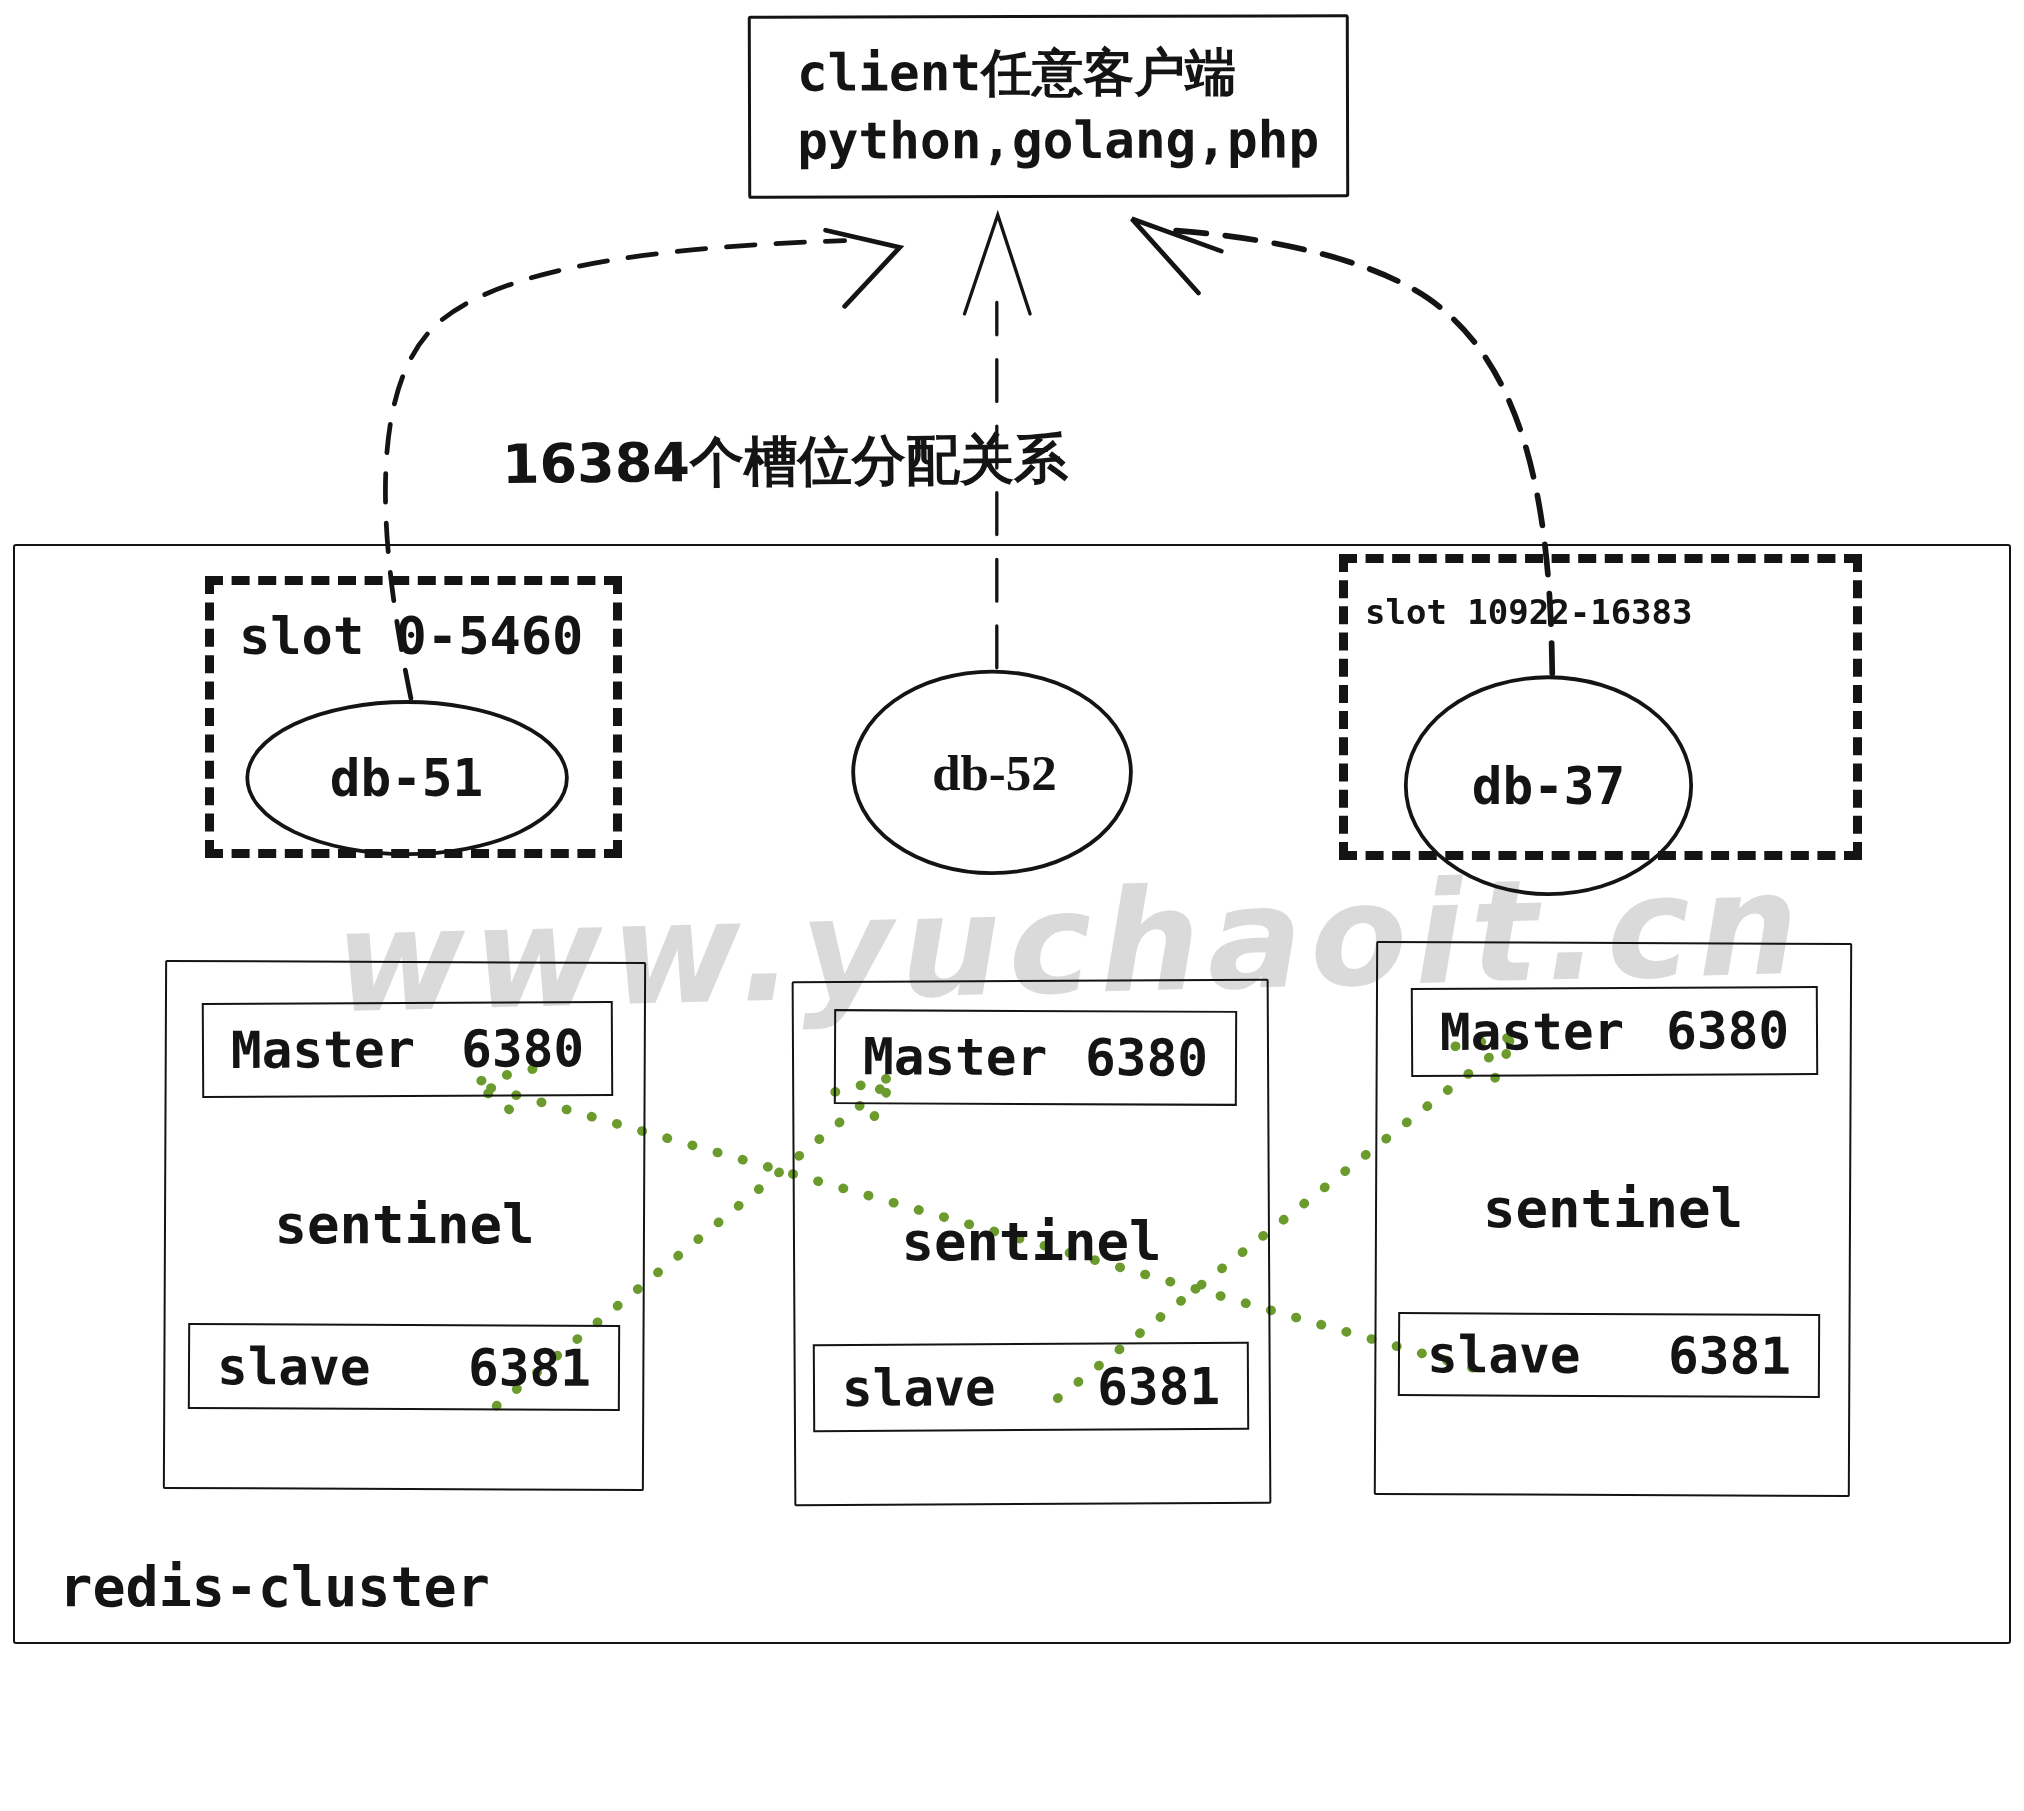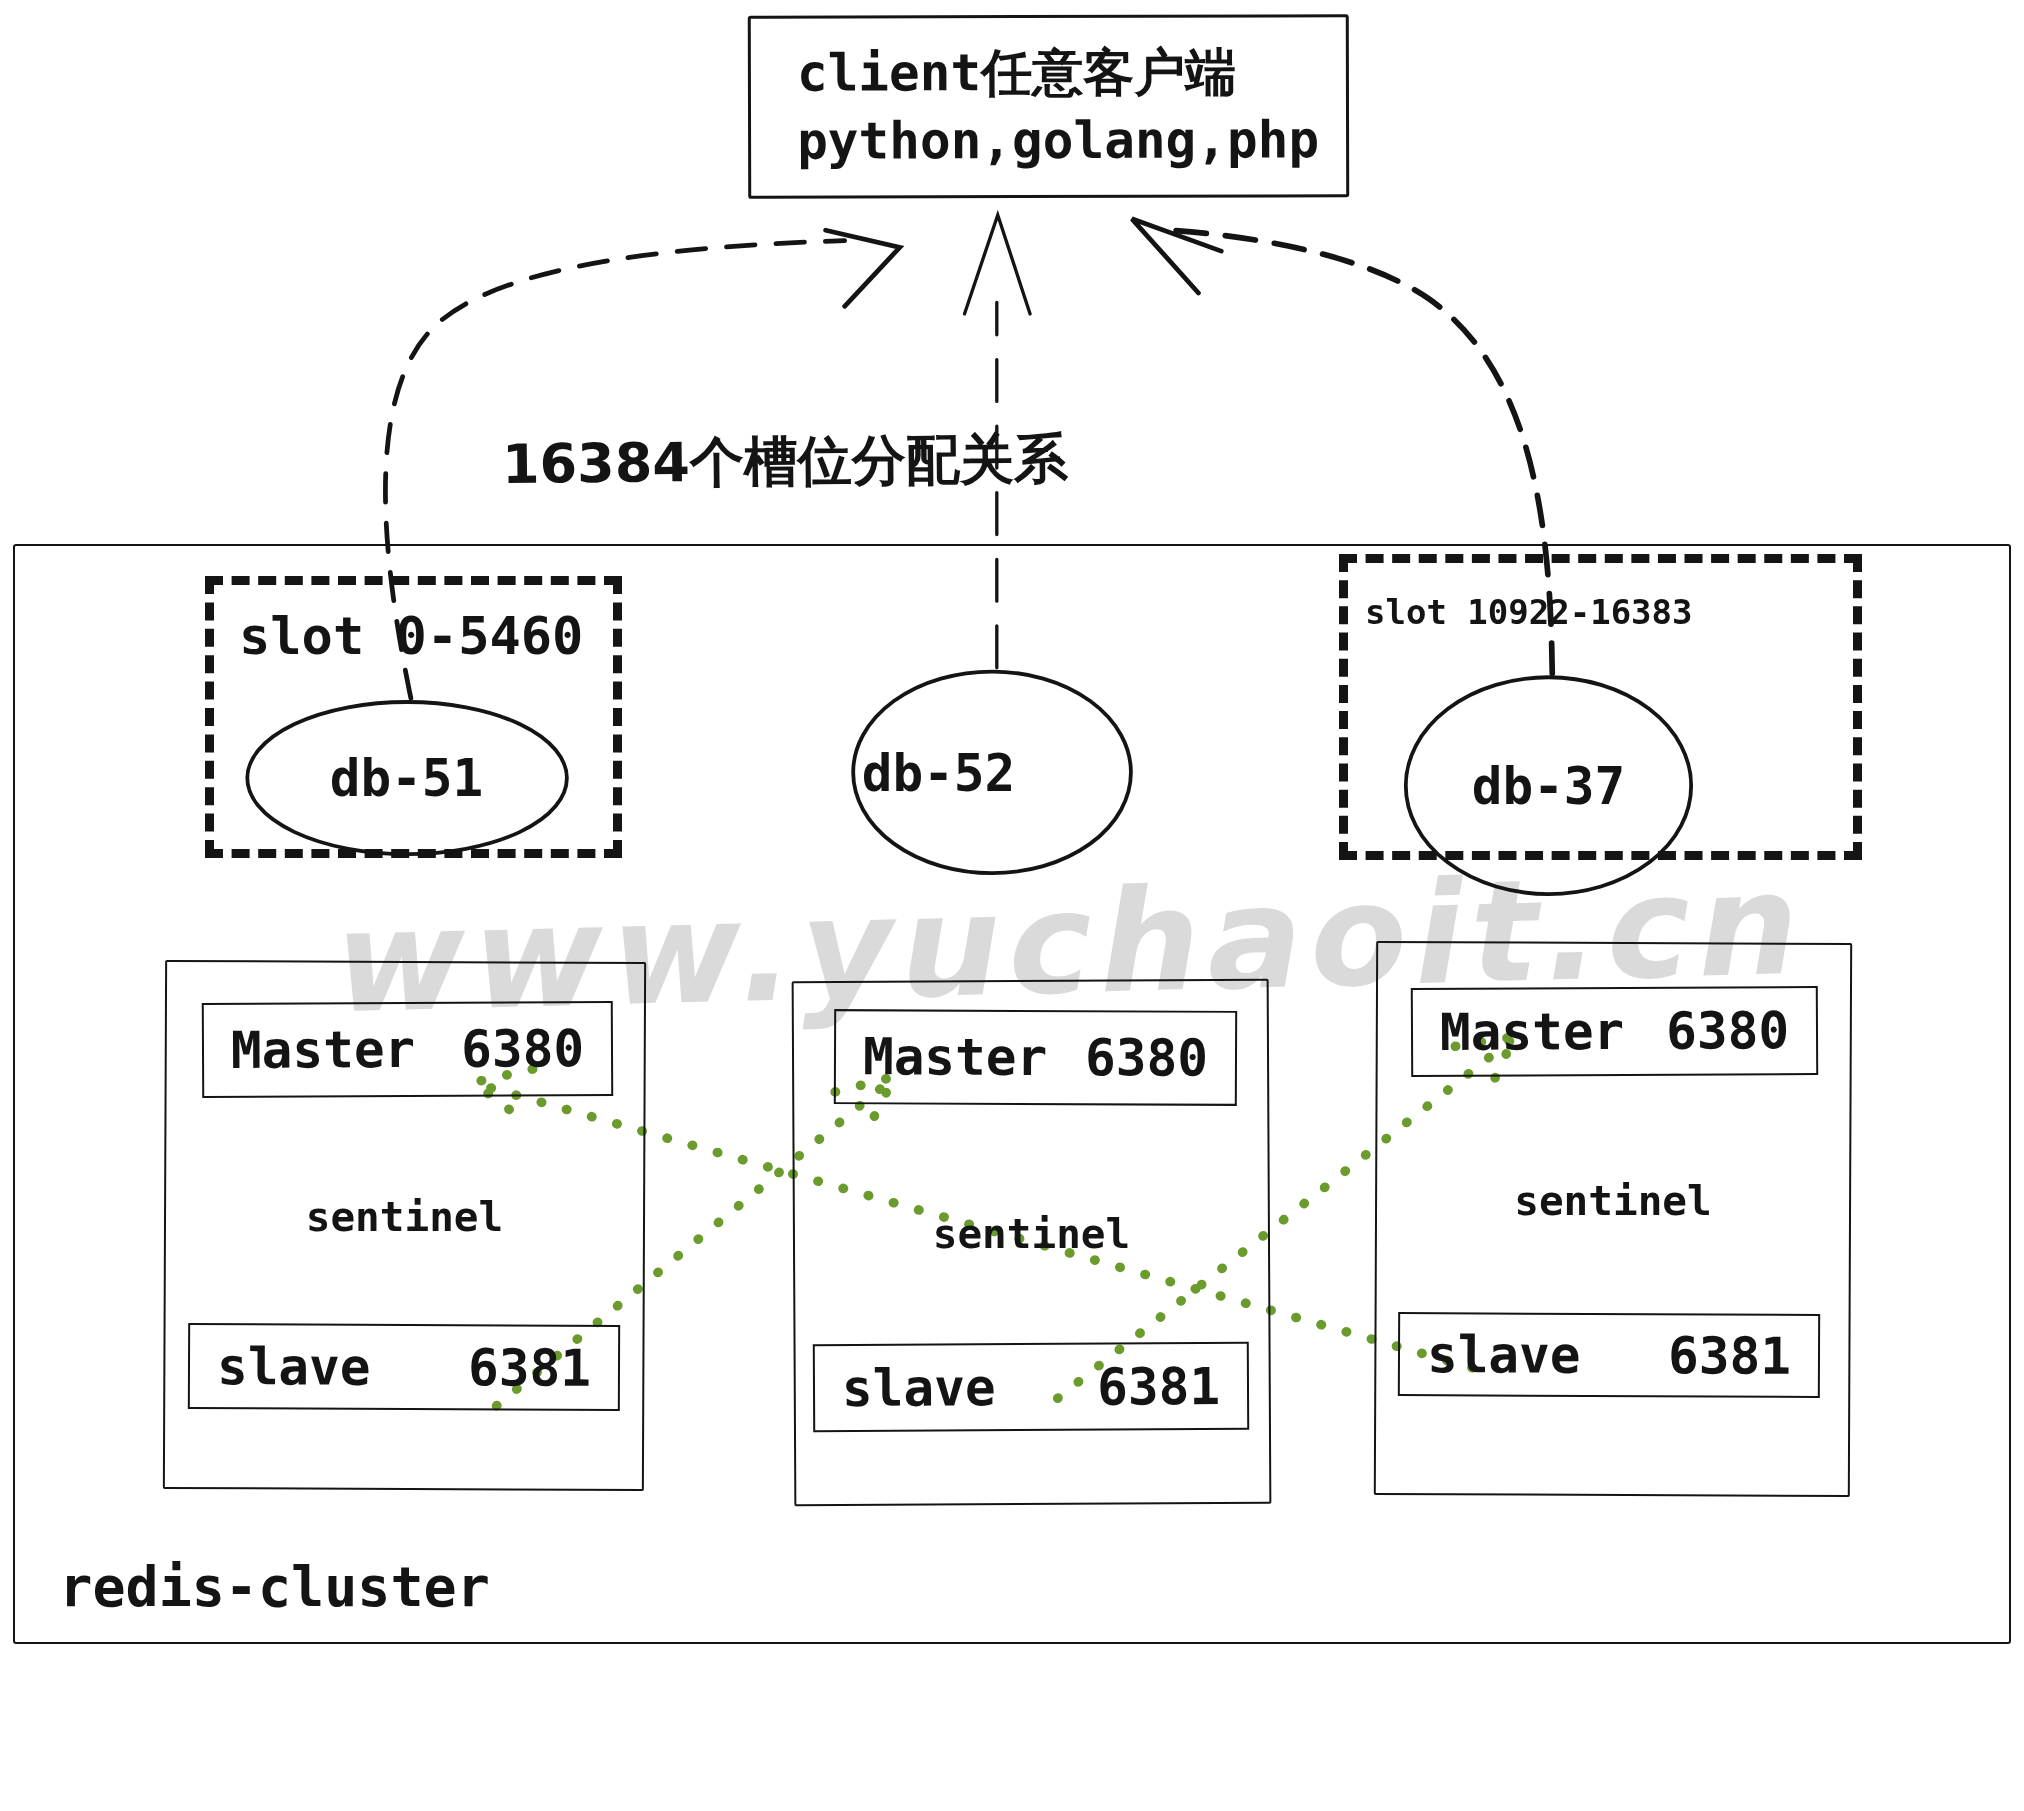--- a/index.html
+++ b/index.html
@@ -64,21 +64,21 @@
     box-sizing:border-box;border-radius:1.9px;background:transparent;
   }
   .node-sub{
     position:absolute;z-index:4;border:2.9px solid #141414;
     box-sizing:border-box;background:transparent;
     display:flex;align-items:center;justify-content:space-between;
     padding:0 27px;font-size:51px;font-weight:bold;
   }
   .sentinel-label{
     position:absolute;z-index:3;text-align:center;
-    font-size:41px;font-weight:bold;
+    font-size:54px;font-weight:bold;
   }
   .caption{
     position:absolute;left:761px;top:1722px;z-index:3;
     font-family:"DejaVu Sans","Liberation Sans",sans-serif;
     font-size:52px;font-weight:bold;white-space:nowrap;
   }
   .r02{transform:rotate(0.25deg);}
   .rm02{transform:rotate(-0.3deg);}
 </style>
 </head>
@@ -135,21 +135,21 @@
   </div>
 
   <div class="slot-box slot-1">
     <div class="slot-label">slot 0-5460</div>
   </div>
   <div class="slot-box slot-3">
     <div class="slot-label">slot 10922-16383</div>
   </div>
 
   <div class="db-label" style="left:302px;top:749px;">db-51</div>
-  <div class="db-label" style="left:834px;top:744px;">db-52</div>
+  <div class="db-label" style="left:890px;top:744px;font-family:Liberation Serif, serif;">db-52</div>
   <div class="db-label" style="left:1444px;top:757px;">db-37</div>
 
   <div class="sentinel-box r02" style="left:164px;top:961px;width:481px;height:529px;"></div>
   <div class="node-sub rm02" style="left:202px;top:1002px;width:411px;height:95px;">
     <span>Master</span>
     <span>6380</span>
   </div>
   <div class="sentinel-label" style="left:164px;top:1193px;width:481px;">sentinel</div>
   <div class="node-sub r02" style="left:188px;top:1324px;width:432px;height:86px;">
     <span>slave</span>

